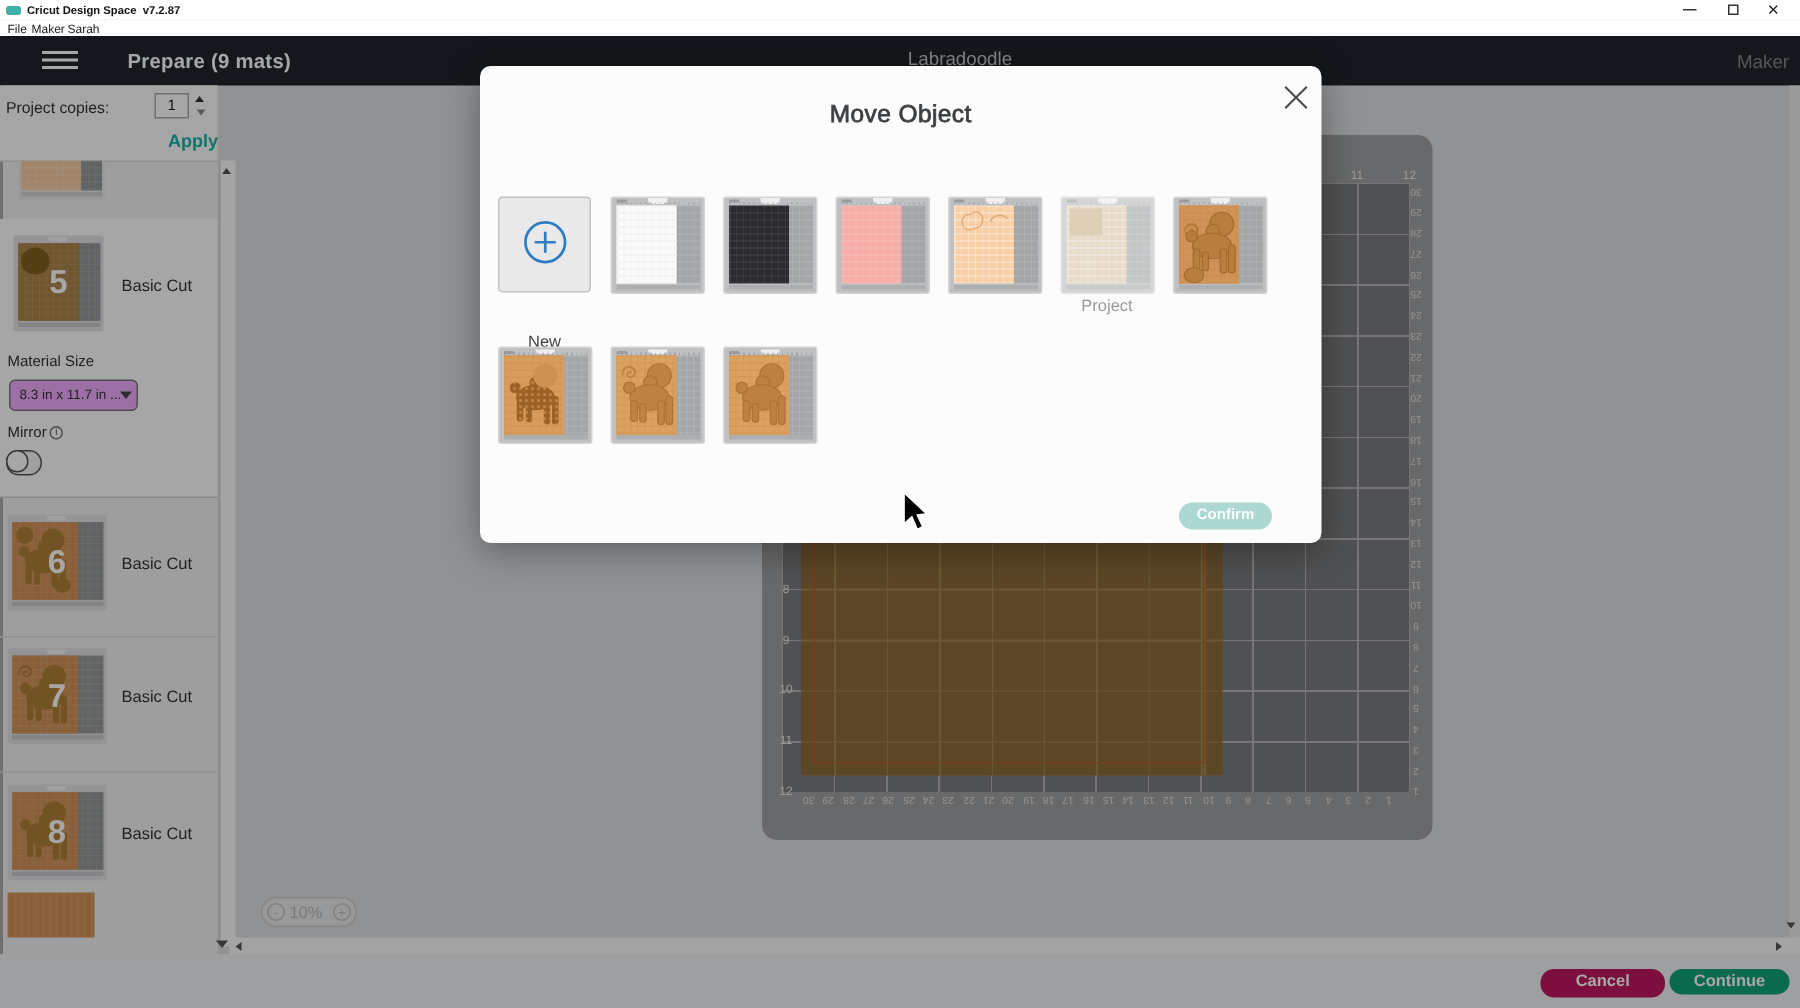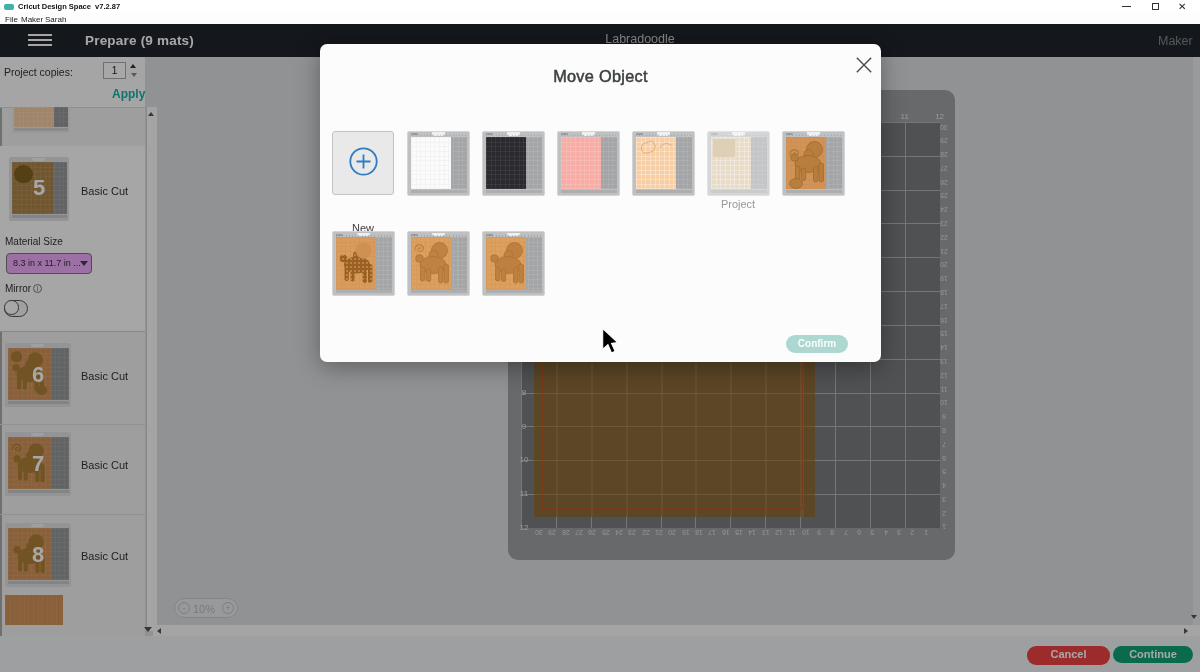--- a/index.html
+++ b/index.html
@@ -277,21 +277,21 @@
 <div class="abs" style="left:157px;top:627.5px;width:0;height:0;border-top:3.5px solid transparent;border-bottom:3.5px solid transparent;border-right:4.5px solid #555;"></div>
 
 <div class="abs" style="left:1184px;top:627.5px;width:0;height:0;border-top:3.5px solid transparent;border-bottom:3.5px solid transparent;border-left:4.5px solid #555;"></div>
 
 <div class="abs" style="left:1193px;top:57px;width:7px;height:568px;background:#ECECEC;"></div>
 
 <div class="abs" style="left:1191px;top:615px;width:0;height:0;border-left:3.5px solid transparent;border-right:3.5px solid transparent;border-top:4.5px solid #555;"></div>
 
 <div class="abs" style="left:0;top:636px;width:1200px;height:36px;background:#F2F3F5;"></div>
 
-<div class="abs" style="left:1027px;top:646px;width:83px;height:19px;background:#ef4444;border-radius:9px;text-align:center;font-size:11px;font-weight:bold;color:#FFF;line-height:17px;">Cancel</div>
+<div class="abs" style="left:1027px;top:646px;width:83px;height:19px;background:#be185d;border-radius:9px;text-align:center;font-size:11px;font-weight:bold;color:#FFF;line-height:17px;">Cancel</div>
 
 <div class="abs" style="left:1113px;top:646px;width:80px;height:17px;background:#10A276;border-radius:9px;text-align:center;font-size:11px;font-weight:bold;color:#FFF;line-height:17px;">Continue</div>
 
 <div class="abs" style="left:0;top:24px;width:1200px;height:648px;background:rgba(0,0,0,0.345);"></div>
 
 <div class="abs" style="left:320px;top:44px;width:561px;height:318px;background:#FCFCFC;border-radius:7px;box-shadow:0 5px 25px rgba(0,0,0,0.35);"></div>
 
 <div class="abs" style="left:320px;top:67px;width:561px;text-align:center;font-size:16.3px;color:#3C4043;letter-spacing:0.3px;-webkit-text-stroke:0.5px #3C4043;">Move Object</div>
 
 

